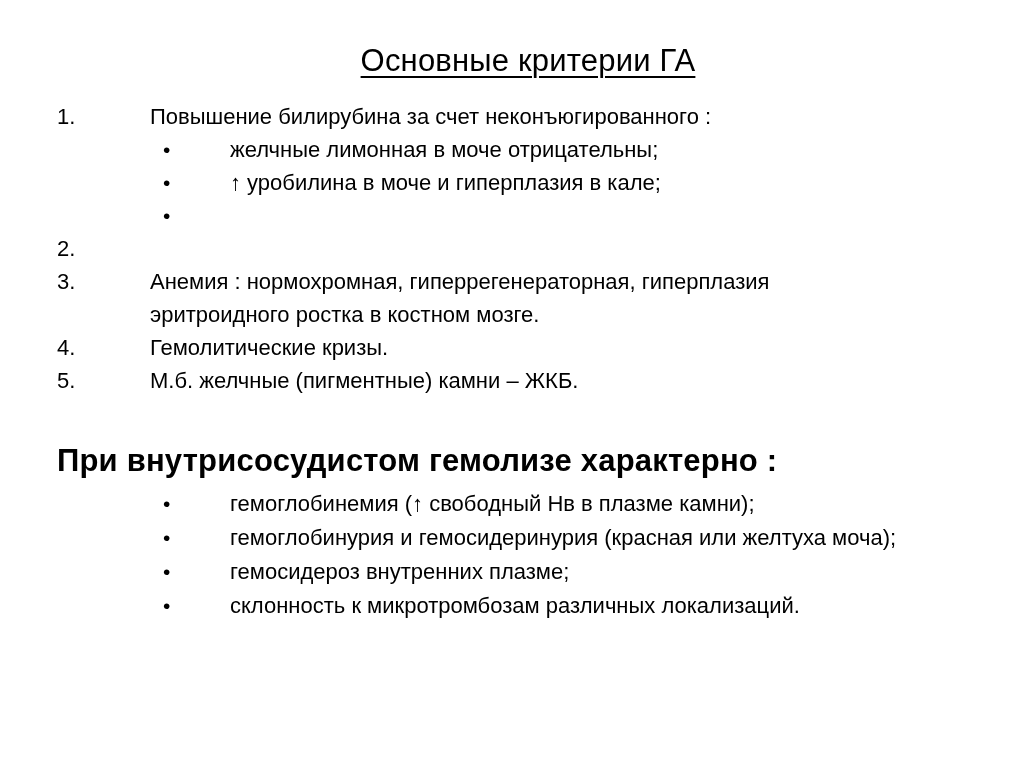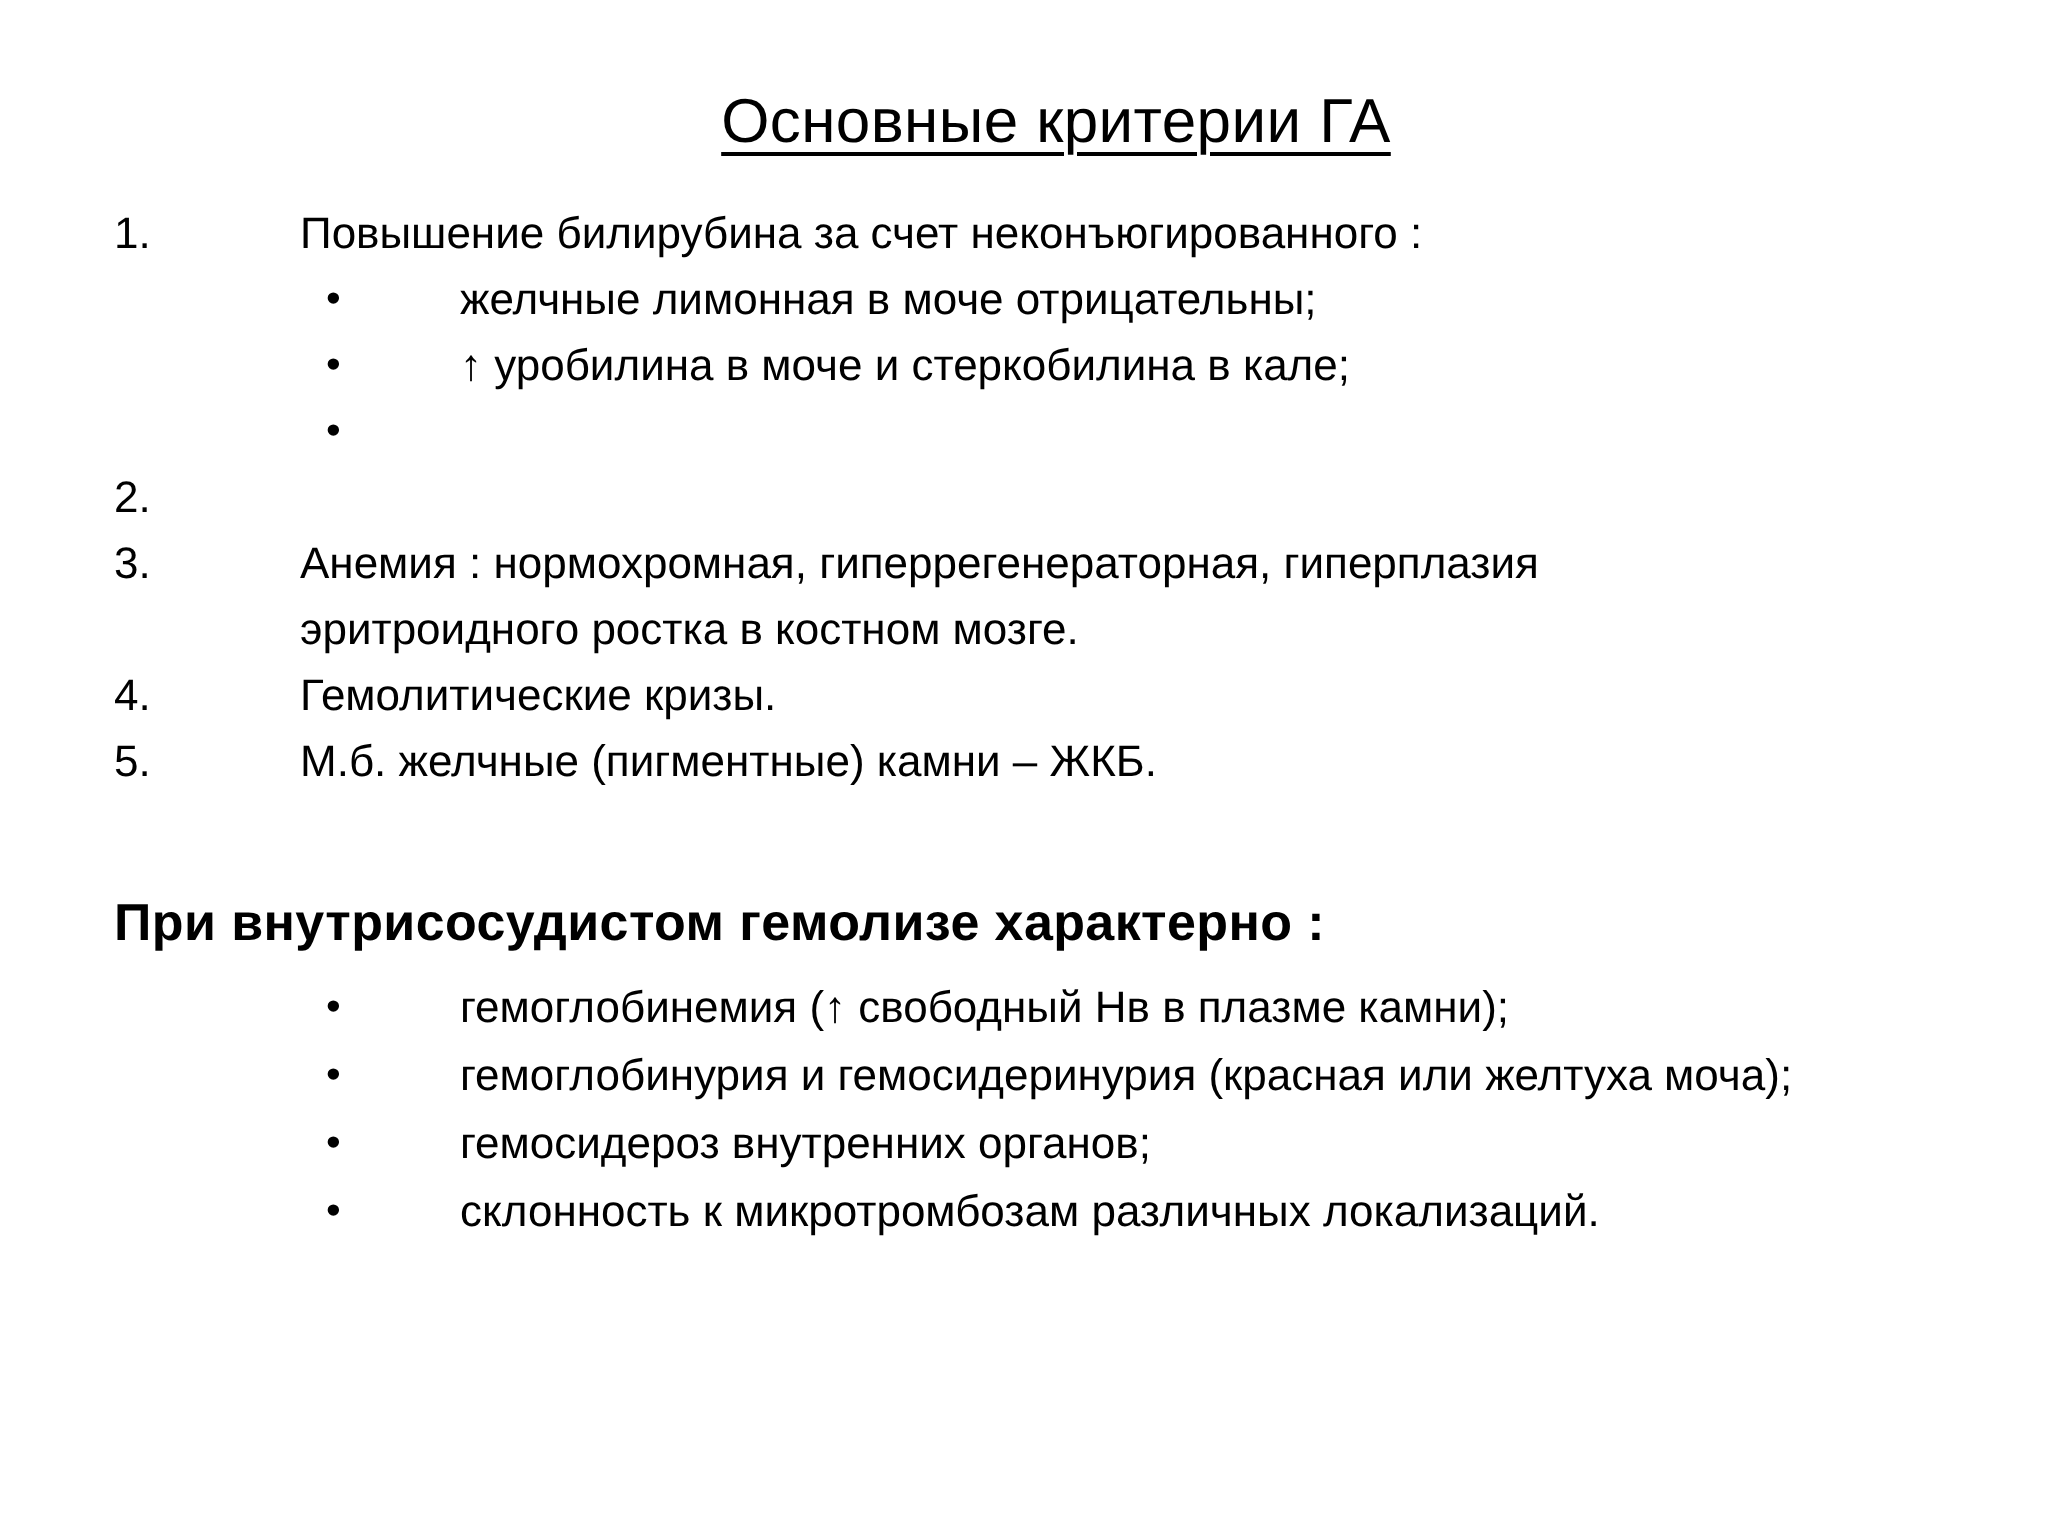--- a/index.html
+++ b/index.html
@@ -45,21 +45,21 @@
     margin-left: 163px;
     width: 67px;
     font-size: 21px;
   }
   .sub .subtxt {
     flex: none;
     width: 670px;
   }
   .section-heading {
     margin: 46px 0 8px 57px;
-    font-size: 26px;
+    font-size: 31px;
     font-weight: 700;
     line-height: 36px;
     letter-spacing: 0.2px;
   }
   .section2 {
     font-size: 22px;
     line-height: 34px;
   }
 </style>
 </head>
@@ -74,21 +74,21 @@
     <div class="row item">
       <span class="num">1.</span>
       <span class="txt">Повышение билирубина за счет неконъюгированного :</span>
     </div>
     <div class="row sub">
       <span class="bullet">•</span>
       <span class="subtxt">желчные лимонная в моче отрицательны;</span>
     </div>
     <div class="row sub">
       <span class="bullet">•</span>
-      <span class="subtxt">↑ уробилина в моче и стеркобилина в кале;</span>
+      <span class="subtxt">↑ уробилина в моче и гиперплазия в кале;</span>
     </div>
     <div class="row sub">
       <span class="bullet">•</span>
     </div>
 
     <div class="row item">
       <span class="num">2.</span>
     </div>
 
     <div class="row item">
@@ -115,21 +115,21 @@
     <div class="row sub">
       <span class="bullet">•</span>
       <span class="subtxt">гемоглобинемия (↑ свободный Нв в плазме камни);</span>
     </div>
     <div class="row sub">
       <span class="bullet">•</span>
       <span class="subtxt">гемоглобинурия и гемосидеринурия (красная или желтуха моча);</span>
     </div>
     <div class="row sub">
       <span class="bullet">•</span>
-      <span class="subtxt">гемосидероз внутренних органов;</span>
+      <span class="subtxt">гемосидероз внутренних плазме;</span>
     </div>
     <div class="row sub">
       <span class="bullet">•</span>
       <span class="subtxt">склонность к микротромбозам различных локализаций.</span>
     </div>
 
   </div>
 
 </div>
 

